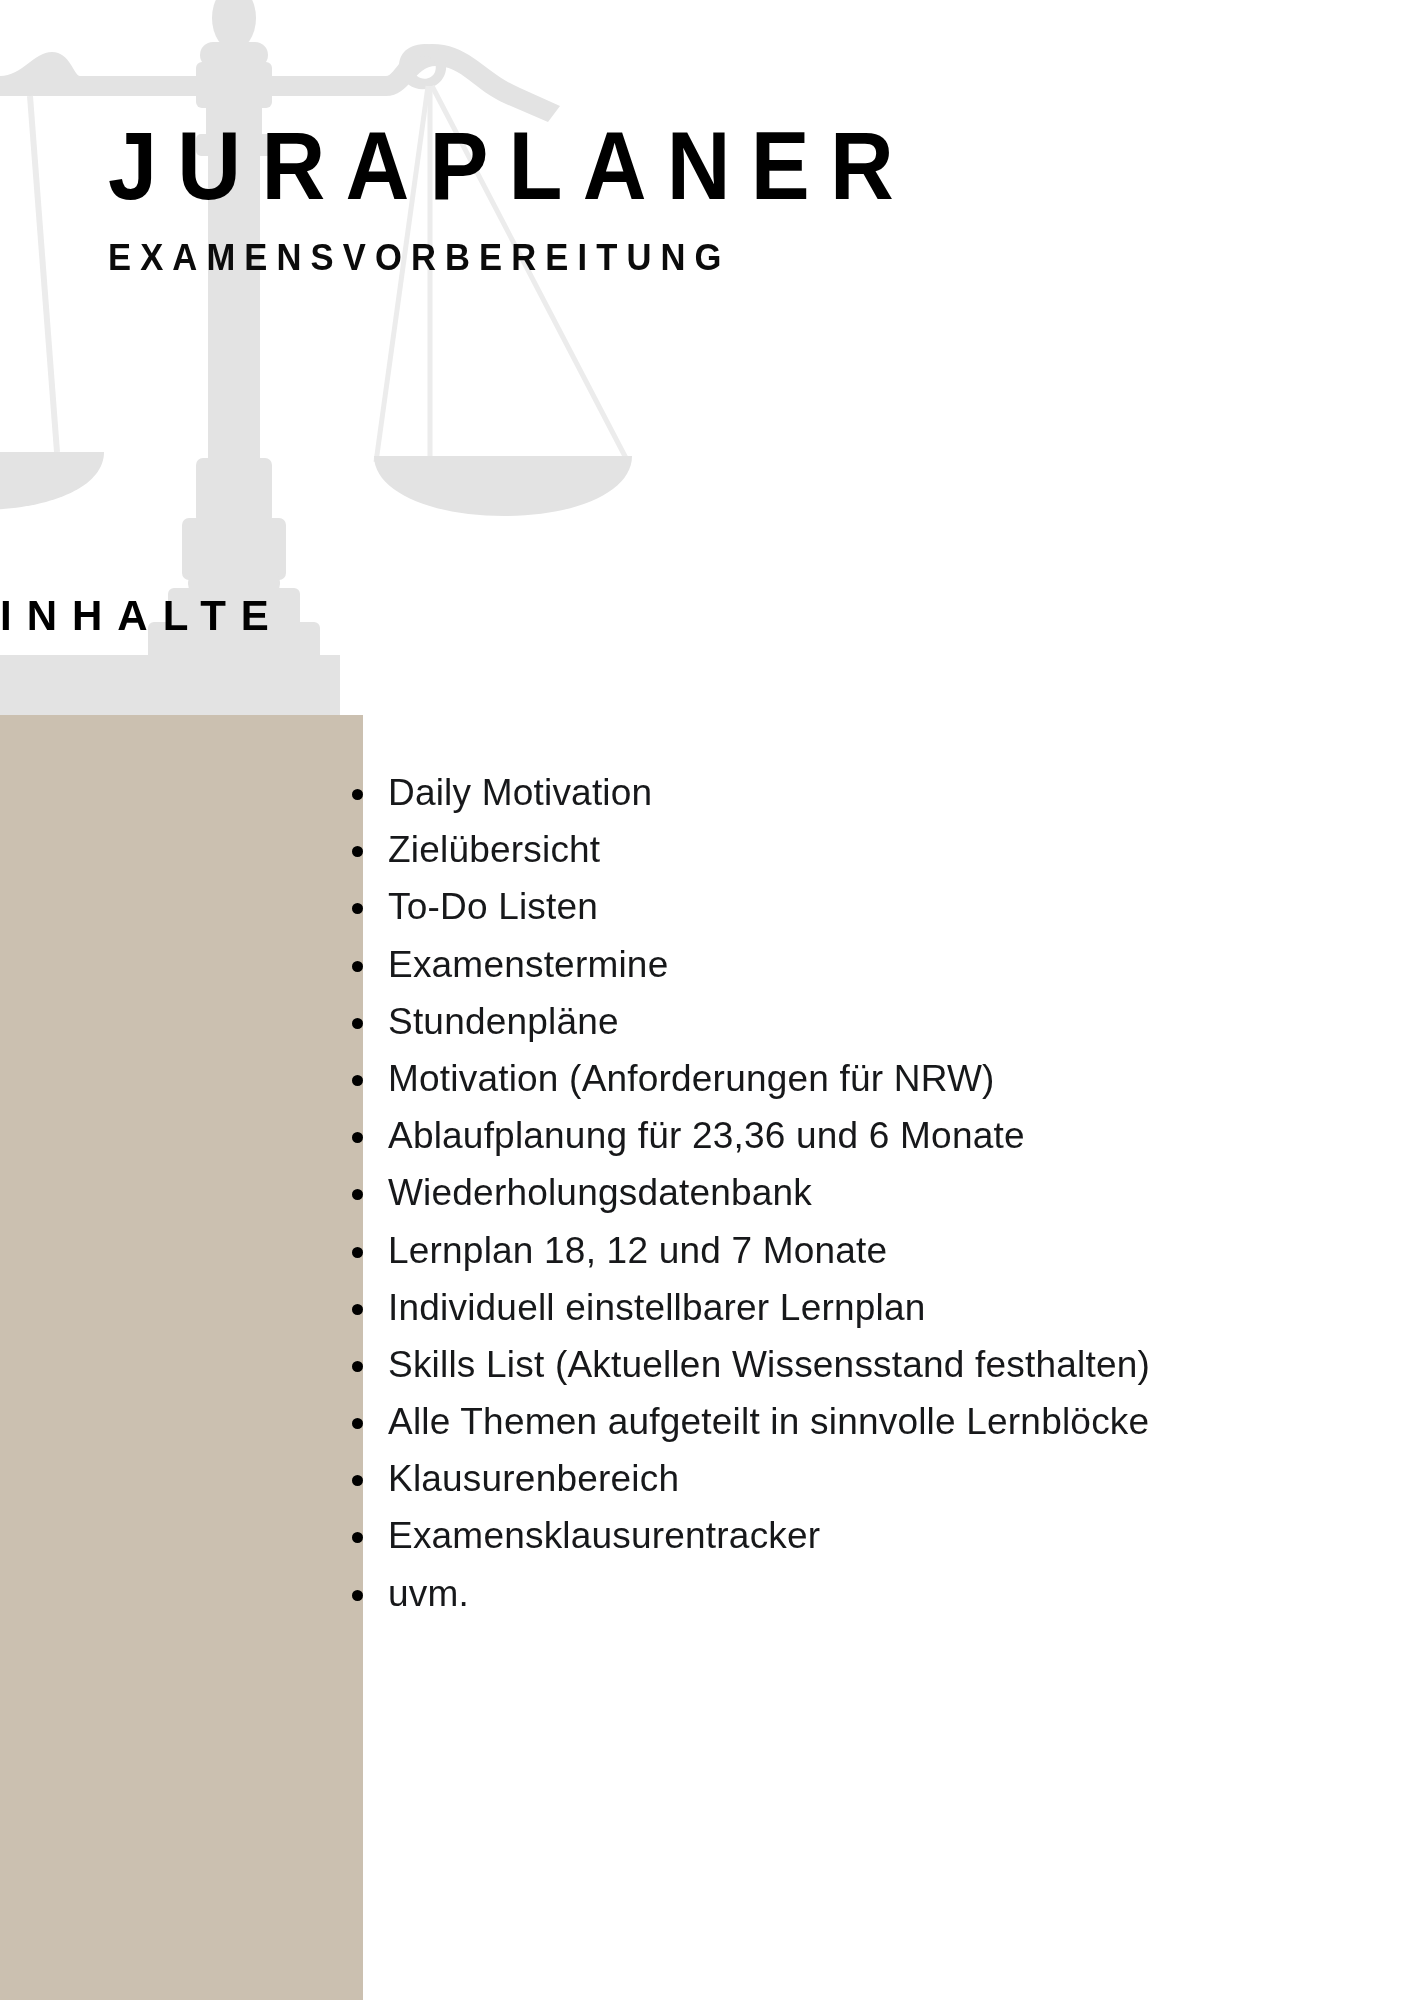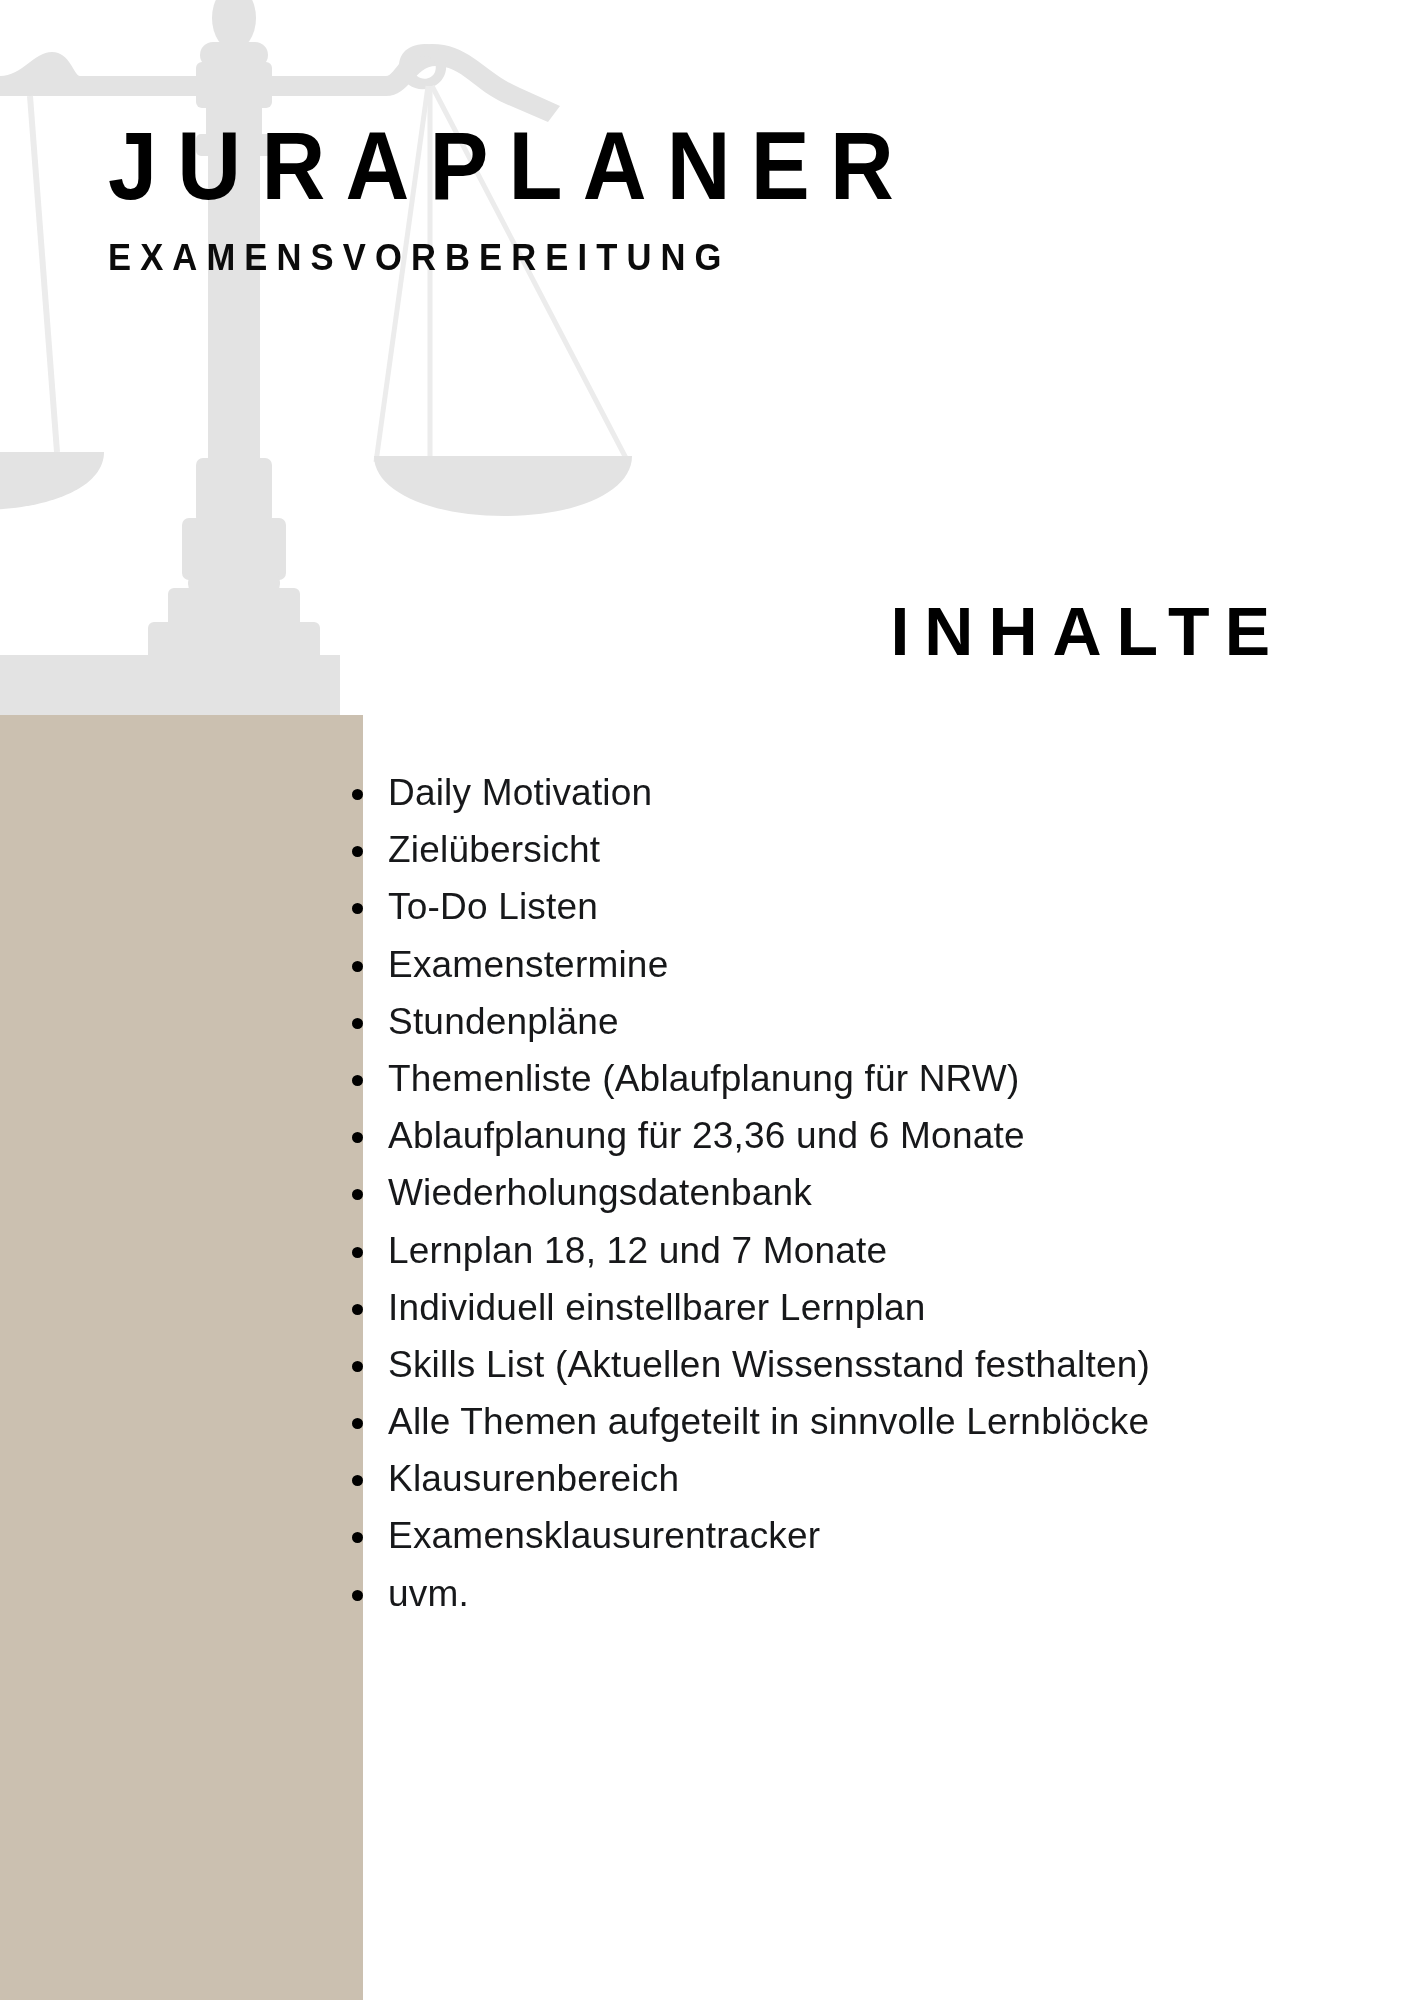--- a/index.html
+++ b/index.html
@@ -70,24 +70,24 @@
     transform: scaleX(0.96);
     transform-origin: left center;
   }
 
   
   #contents-heading {
     position: absolute;
     left: 0;
     top: 592px;
     width: 1285px;
-    text-align: right;
+    text-align: left;
     font-family: "Liberation Sans Narrow", "Liberation Sans", "DejaVu Sans Condensed", sans-serif;
     font-weight: 700;
-    font-size: 68px;
+    font-size: 42px;
     letter-spacing: 15px;
     color: #000000;
     white-space: nowrap;
   }
 
   
   #contents-list {
     position: absolute;
     left: 326px;
     top: 760px;
@@ -182,21 +182,21 @@
   </div>
 
   <div id="contents-heading">INHALTE</div>
 
   <ul id="contents-list">
     <li>Daily Motivation</li>
     <li>Zielübersicht</li>
     <li>To-Do Listen</li>
     <li>Examenstermine</li>
     <li>Stundenpläne</li>
-    <li>Themenliste (Ablaufplanung für NRW)</li>
+    <li>Motivation (Anforderungen für NRW)</li>
     <li>Ablaufplanung für 23,36 und 6 Monate</li>
     <li>Wiederholungsdatenbank</li>
     <li>Lernplan 18, 12 und 7 Monate</li>
     <li>Individuell einstellbarer Lernplan</li>
     <li>Skills List (Aktuellen Wissensstand festhalten)</li>
     <li>Alle Themen aufgeteilt in sinnvolle Lernblöcke</li>
     <li>Klausurenbereich</li>
     <li>Examensklausurentracker</li>
     <li>uvm.</li>
   </ul>

